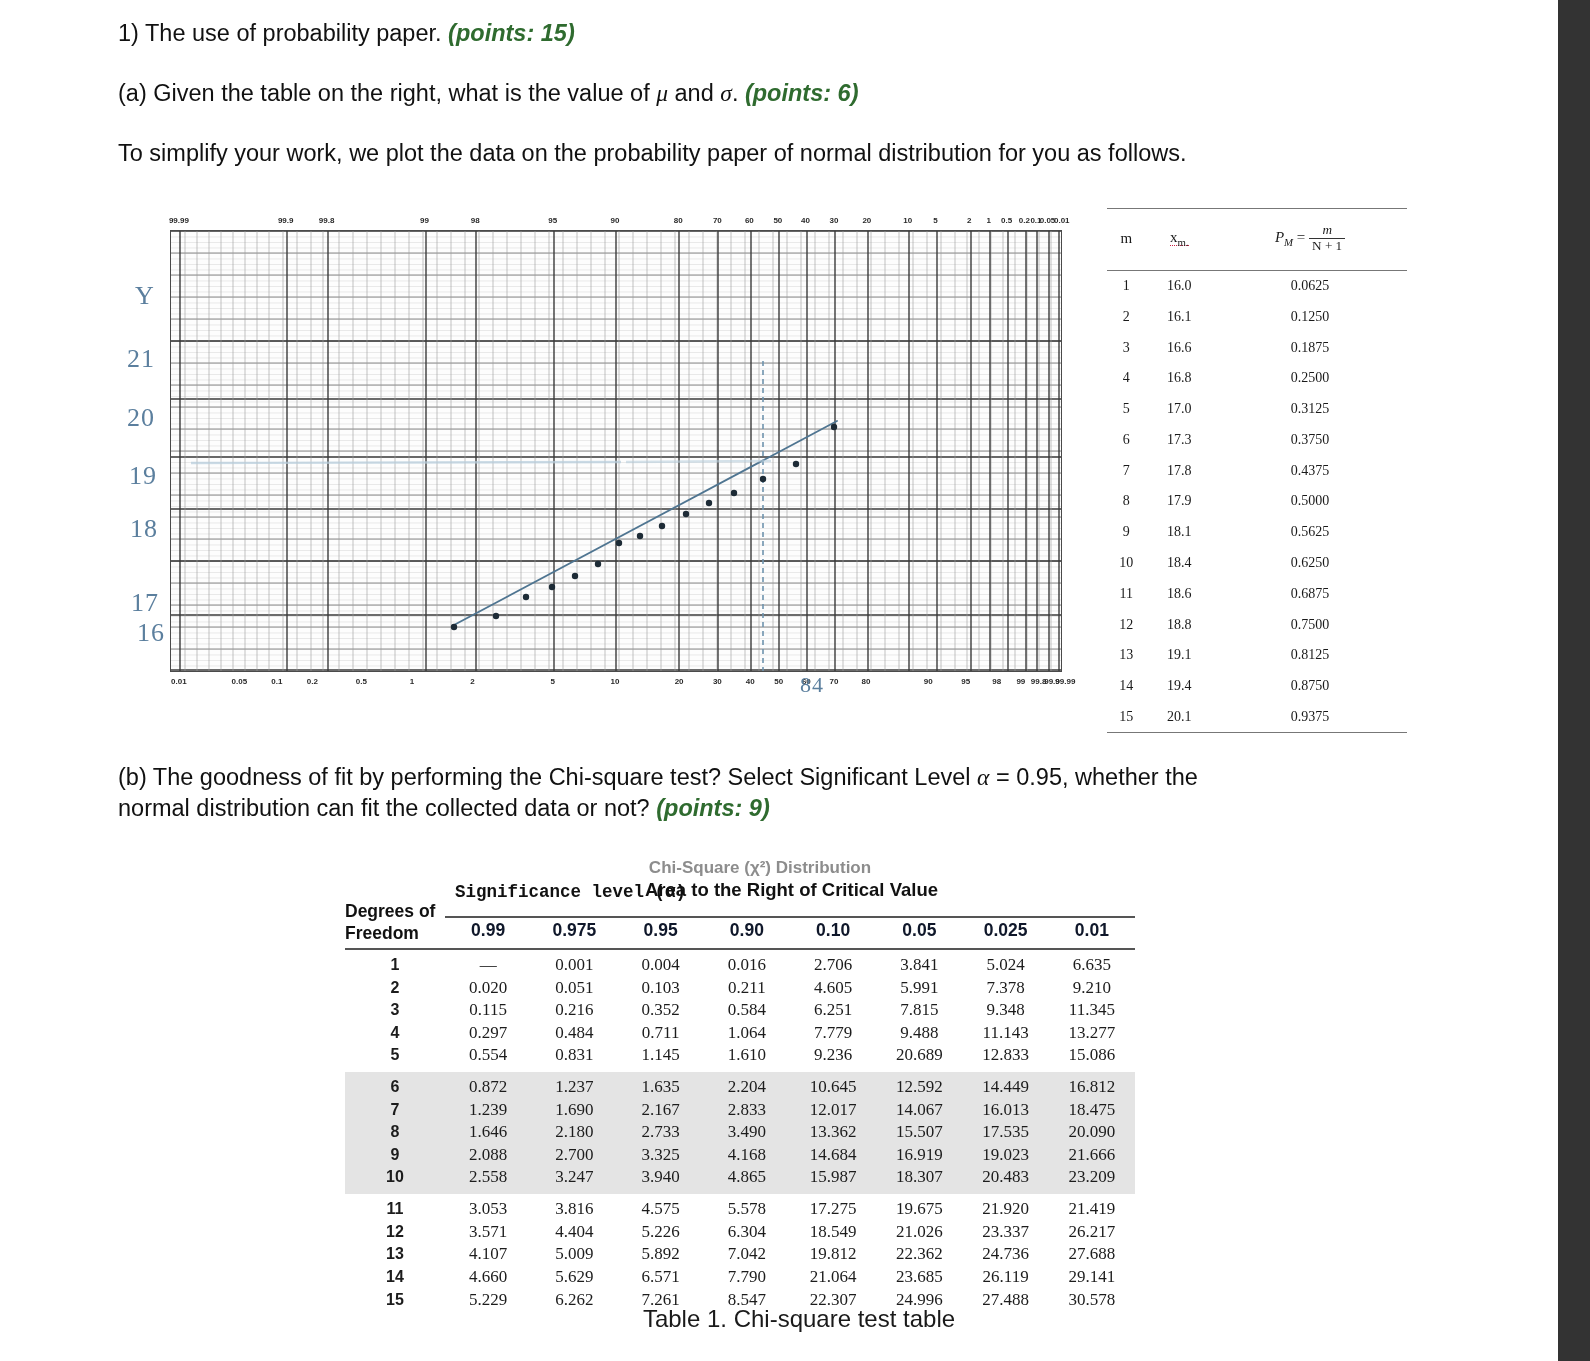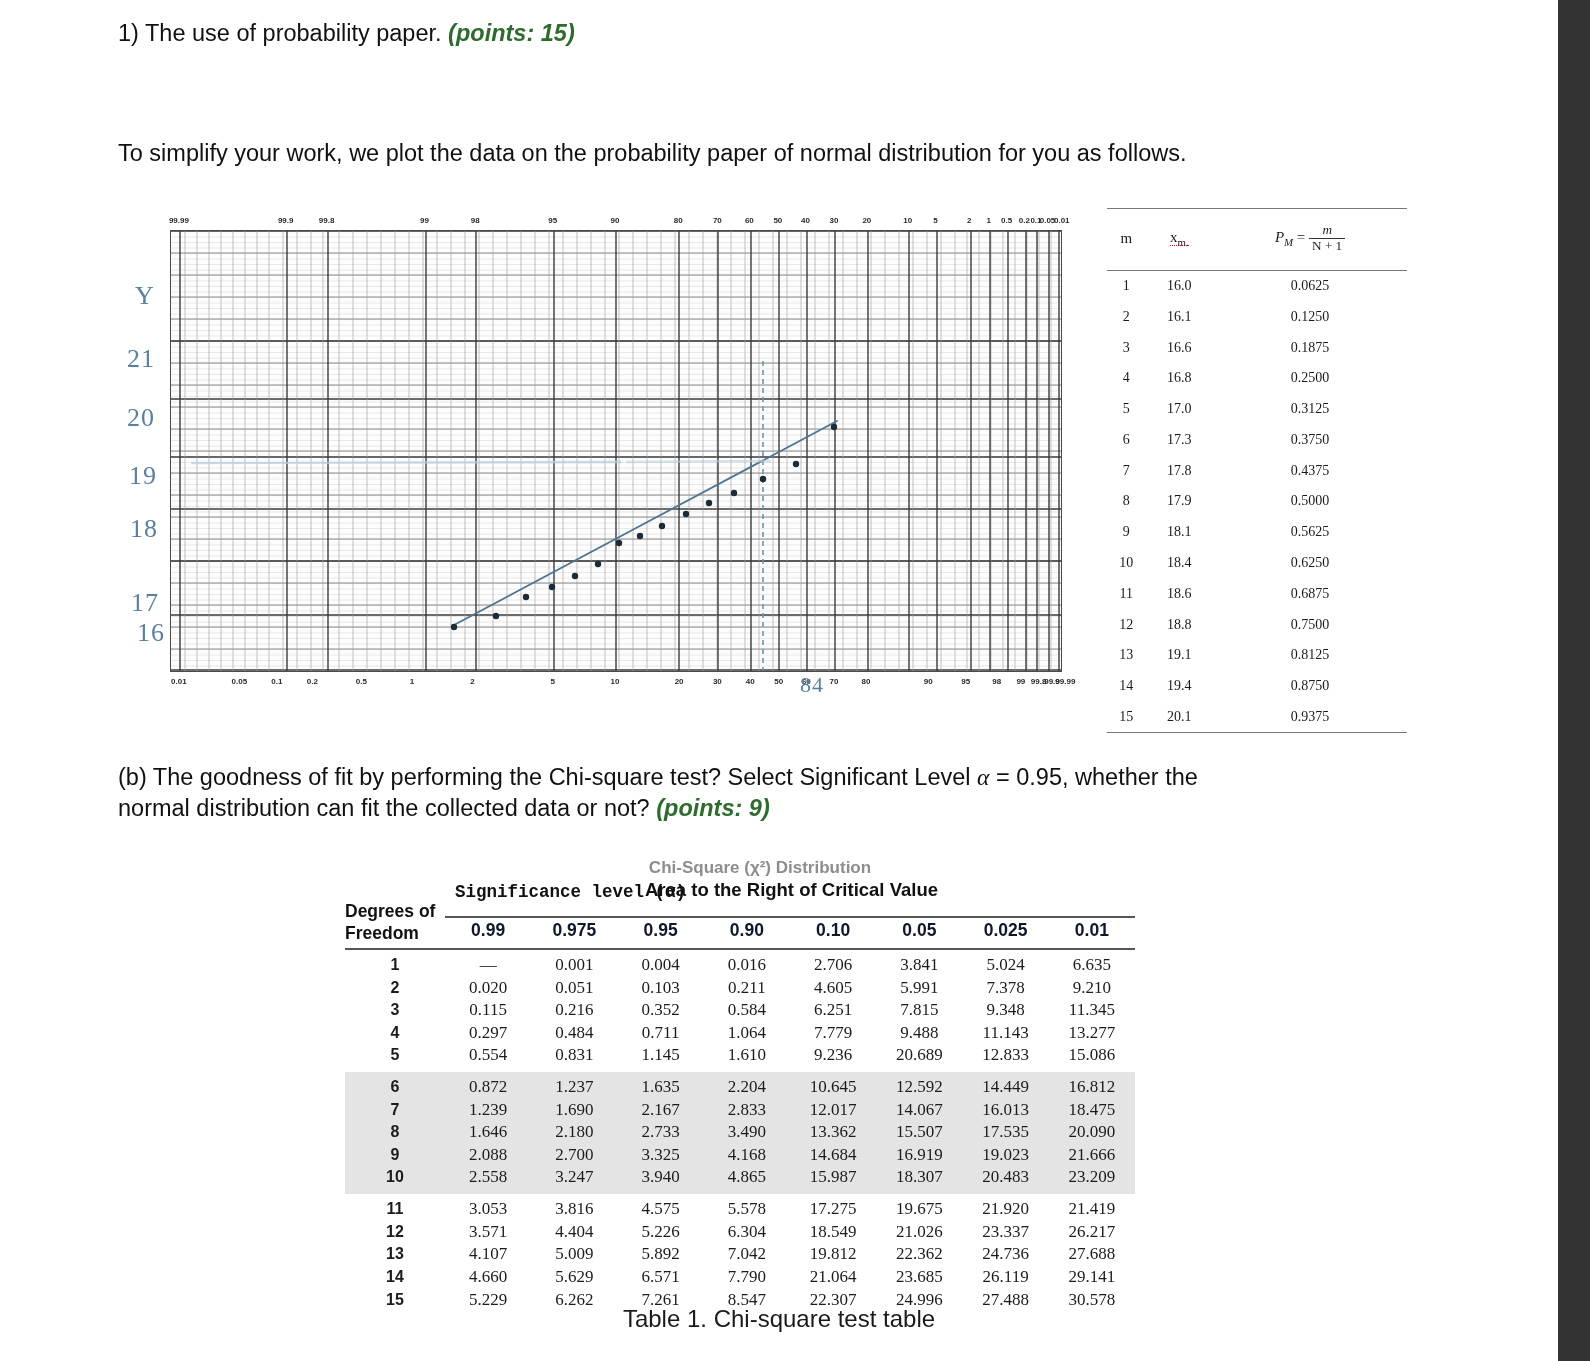--- a/index.html
+++ b/index.html
@@ -235,32 +235,36 @@
 
   .caption {
     position: absolute;
     left: 0;
     top: 1305px;
     width: 1558px;
     text-align: center;
     font-size: 24px;
     color: #1a1a1a;
     font-family: "Liberation Sans", sans-serif;
+    padding-left: 20px;
   }
 </style>
 </head>
 <body>
 
 <div class="page">
 
   <div class="prose q1">
     <span>1) The use of probability paper.</span>
     <span class="pts">(points: 15)</span>
   </div>
 
+  <div class="prose qa">
+    <span>(a) Given the table on the right, what is the value of </span><span class="mathi">μ</span><span> and </span><span class="mathi">σ</span><span>. </span><span class="pts">(points: 6)</span>
+  </div>
 
   <div class="prose qto">To simplify your work, we plot the data on the probability paper of normal distribution for you as follows.</div>
 
   <div class="figure">
 
     <div class="hand" style="left:10px; top:85px;">Y</div>
     <div class="hand" style="left:2px; top:148px;">21</div>
     <div class="hand" style="left:2px; top:207px;">20</div>
     <div class="hand" style="left:4px; top:265px;">19</div>
     <div class="hand" style="left:5px; top:318px;">18</div>

